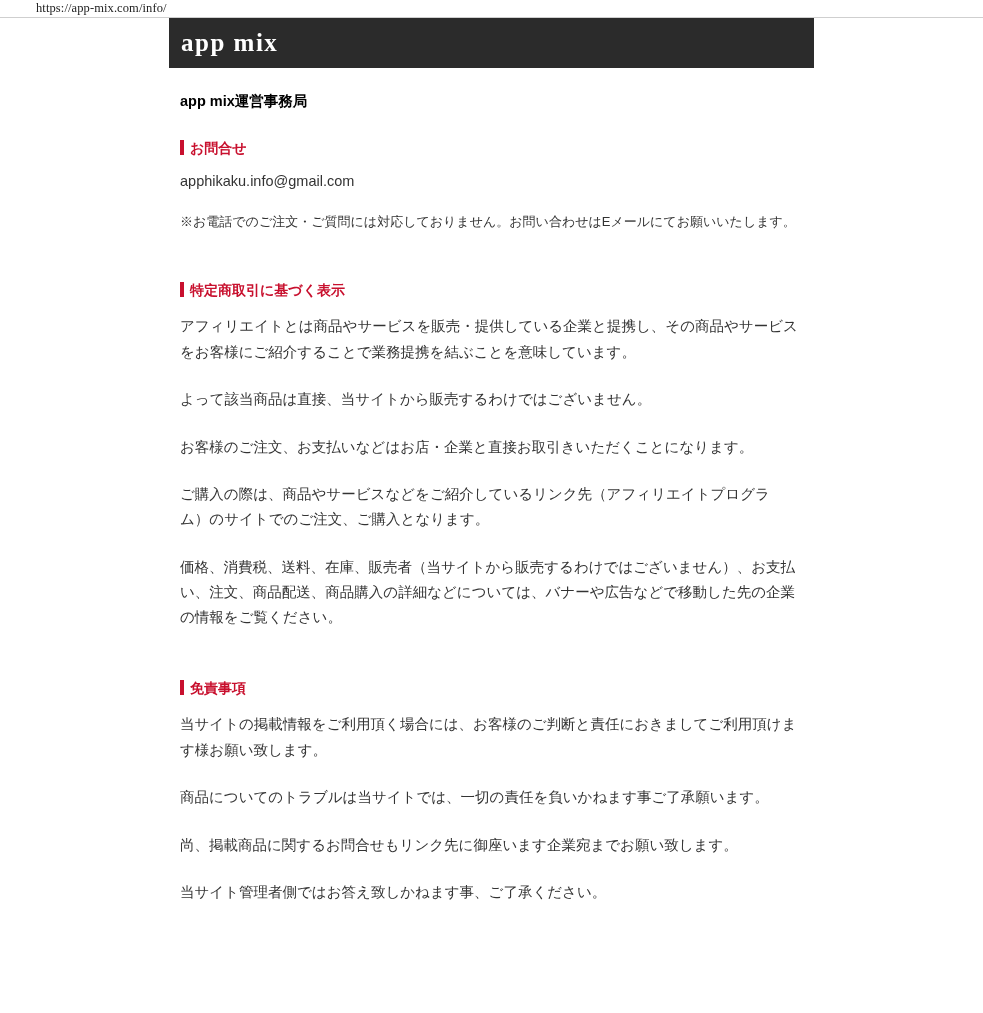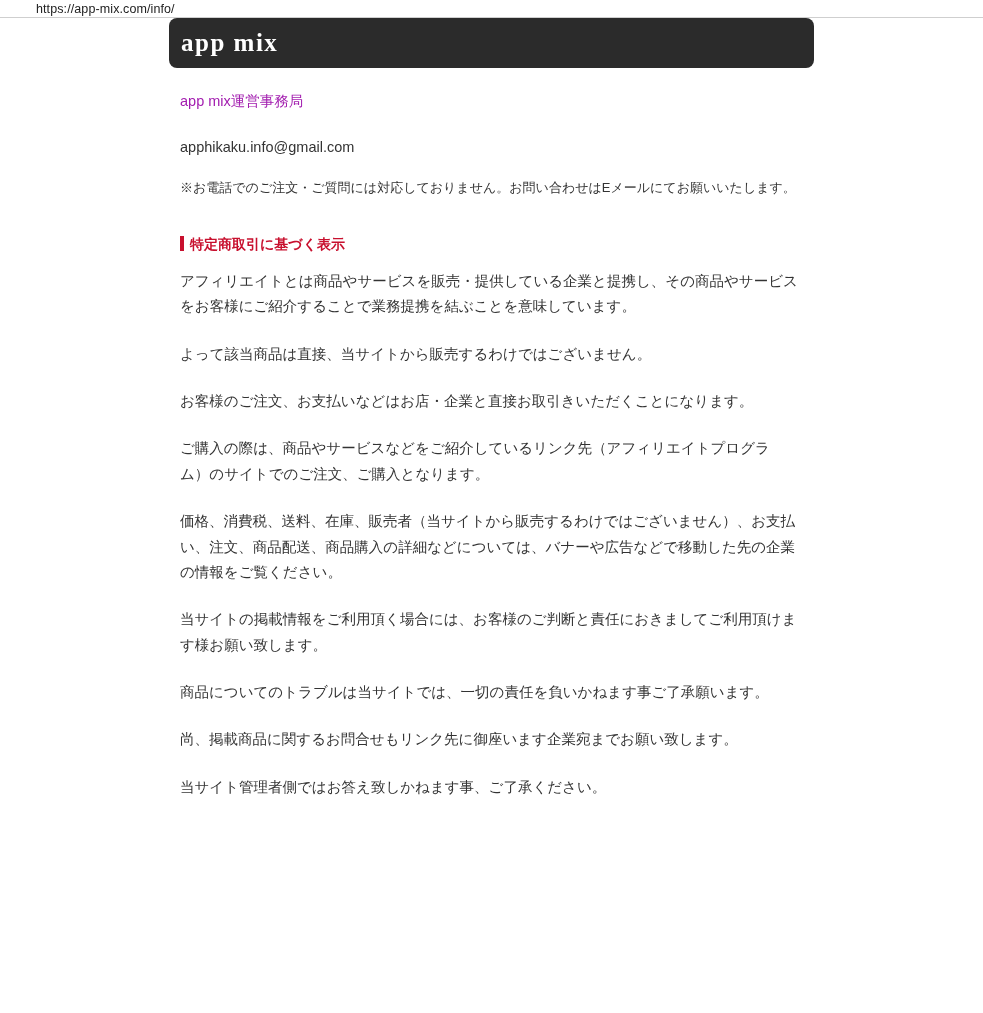--- a/index.html
+++ b/index.html
@@ -23,21 +23,21 @@
     border-bottom: 1px solid #cfcfcf;
     display: flex;
     align-items: center;
     padding: 0 6px;
     box-sizing: border-box;
   }
   .urlbar .url-text {
     font-size: 12.5px;
     color: #222;
     letter-spacing: 0.1px;
-    font-family: Liberation Sans, sans-serif;
+    font-family: Liberation Serif, serif;
     padding-left: 30px;
   }
 
   
   .page {
     width: 983px;
     box-sizing: border-box;
   }
   .content-col {
     width: 645px;
@@ -45,61 +45,61 @@
   }
 
   
   .site-header {
     background: #2b2b2b;
     height: 50px;
     display: flex;
     align-items: center;
     padding-left: 12px;
     box-sizing: border-box;
-    border-radius: 8px;
   }
   .site-title {
     color: #ffffff;
     font-family: "Liberation Serif", serif;
     font-weight: bold;
     font-size: 25px;
     letter-spacing: 1.5px;
   }
 
   
   .article {
     padding: 22px 0 0 11px;
     box-sizing: border-box;
   }
   .org-name {
     font-size: 14.5px;
-    color: #a21caf;
+    color: #000000;
     margin: 0 0 26px 0;
     line-height: 1.6;
+    font-weight: bold;
   }
 
   .sec-head {
     font-size: 14px;
     font-weight: bold;
     color: #c8102e;
     margin: 0 0 14px 0;
     padding-left: 10px;
     position: relative;
     line-height: 1.4;
   }
   .sec-head::before {
     content: "";
     position: absolute;
     left: 0;
     top: 1px;
     width: 4px;
     height: 15px;
     background: #c8102e;
   }
-  .sec-head.spaced { margin-top: 36px; }
+  .sec-head.spaced { margin-top: 48px; }
 
   p.body {
     font-size: 14.5px;
     line-height: 1.75;
     color: #333;
     margin: 0 16px 22px 0;
   }
   p.body.small {
     font-size: 13px;
     line-height: 1.7;
@@ -123,30 +123,32 @@
   <div class="content-col">
 
     <div class="site-header">
       <span class="site-title">app mix</span>
     </div>
 
     <div class="article">
 
       <p class="org-name">app mix運営事務局</p>
 
+      <h2 class="sec-head">お問合せ</h2>
       <p class="email">apphikaku.info@gmail.com</p>
       <p class="body small">※お電話でのご注文・ご質問には対応しておりません。お問い合わせはEメールにてお願いいたします。</p>
 
       <h2 class="sec-head spaced">特定商取引に基づく表示</h2>
       <p class="body">アフィリエイトとは商品やサービスを販売・提供している企業と提携し、その商品やサービスをお客様にご紹介することで業務提携を結ぶことを意味しています。</p>
       <p class="body">よって該当商品は直接、当サイトから販売するわけではございません。</p>
       <p class="body">お客様のご注文、お支払いなどはお店・企業と直接お取引きいただくことになります。</p>
       <p class="body">ご購入の際は、商品やサービスなどをご紹介しているリンク先（アフィリエイトプログラム）のサイトでのご注文、ご購入となります。</p>
       <p class="body">価格、消費税、送料、在庫、販売者（当サイトから販売するわけではございません）、お支払い、注文、商品配送、商品購入の詳細などについては、バナーや広告などで移動した先の企業の情報をご覧ください。</p>
 
+      <h2 class="sec-head spaced">免責事項</h2>
       <p class="body">当サイトの掲載情報をご利用頂く場合には、お客様のご判断と責任におきましてご利用頂けます様お願い致します。</p>
       <p class="body">商品についてのトラブルは当サイトでは、一切の責任を負いかねます事ご了承願います。</p>
       <p class="body">尚、掲載商品に関するお問合せもリンク先に御座います企業宛までお願い致します。</p>
       <p class="body">当サイト管理者側ではお答え致しかねます事、ご了承ください。</p>
 
     </div>
   </div>
 
 </div>
 

